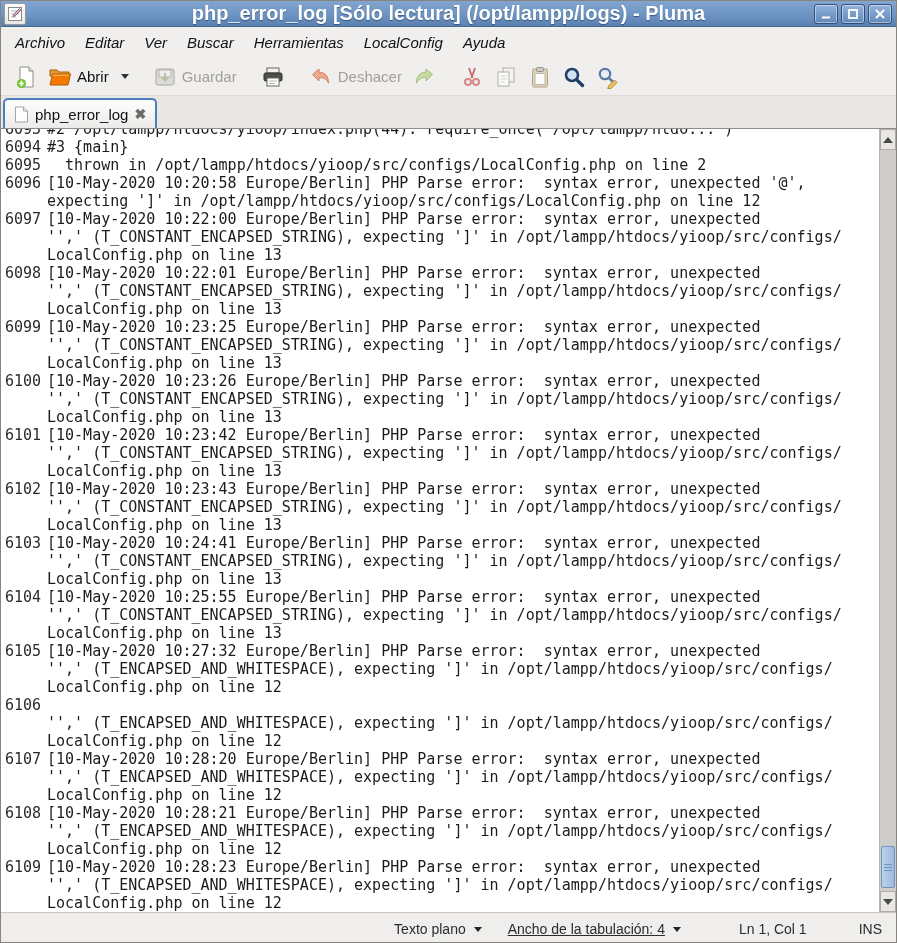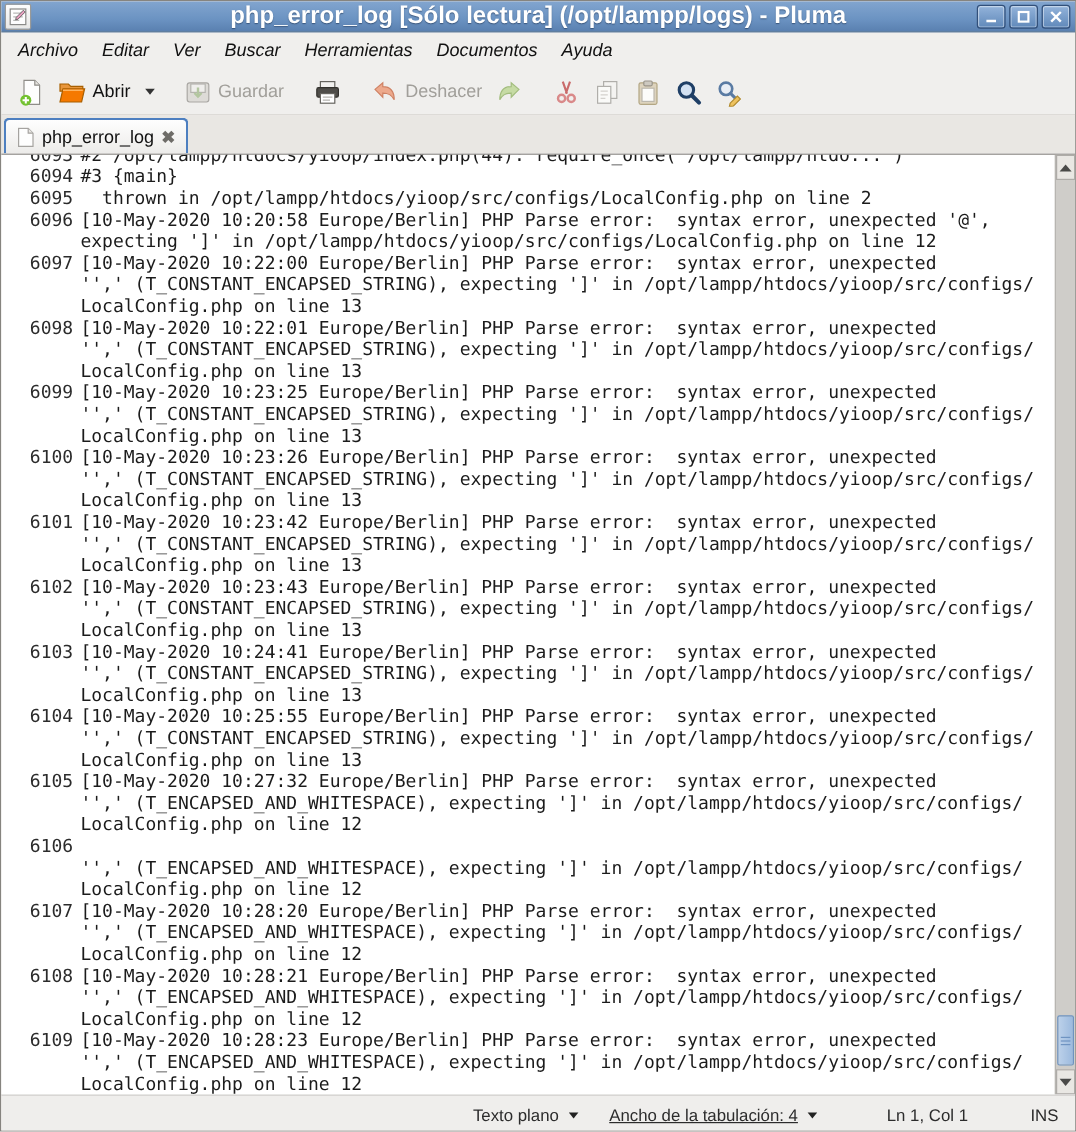--- a/index.html
+++ b/index.html
@@ -56,21 +56,21 @@
   
   .editor{
     position:relative;height:784px;background:#ffffff;
     border-top:1px solid #8f8d89;overflow:hidden;
   }
   .text-scroll{
     position:absolute;left:0;top:0;right:17px;bottom:0;overflow:hidden;
   }
   .text-inner{margin-top:-9px;}
   .row{display:flex;height:18px;line-height:18px;
-    font-family:"DejaVu Sans Mono",monospace;font-size:15px;padding-left:20px;}
+    font-family:"DejaVu Sans Mono",monospace;font-size:15px;}
   .ln{width:40px;flex:0 0 40px;text-align:right;color:#2b2b2b;white-space:pre;}
   .code{margin-left:6px;white-space:pre;color:#1b1b1b;}
   
   .vscrollbar{position:absolute;top:0;right:0;bottom:0;width:17px;
     background:#cfcdc9;border-left:1px solid #b7b5b1;}
   .sb-btn{position:absolute;left:0;right:0;height:21px;background:#e9e7e3;
     border:1px solid #aeaca8;display:flex;align-items:center;justify-content:center;}
   .sb-btn.up{top:0;}
   .sb-btn.down{bottom:0;}
   .tri-up{width:0;height:0;border-left:5px solid transparent;border-right:5px solid transparent;
@@ -126,21 +126,21 @@
       </div>
     </div>
   </div>
 
   <div class="menubar">
       <span class="menu-item">Archivo</span>
       <span class="menu-item">Editar</span>
       <span class="menu-item">Ver</span>
       <span class="menu-item">Buscar</span>
       <span class="menu-item">Herramientas</span>
-      <span class="menu-item">Documentos</span>
+      <span class="menu-item">LocalConfig</span>
       <span class="menu-item">Ayuda</span>
     </div>
 
   <div class="toolbar">
     <div class="tbtn">
       <svg class="ticon" viewBox="0 0 24 24">
         <path d="M6 2 h9 l4 4 v16 H6 Z" fill="#fefefe" stroke="#8f8d89"></path>
         <path d="M15 2 v4 h4" fill="#e9e7e3" stroke="#8f8d89"></path>
         <circle cx="7.5" cy="18.5" r="4.6" fill="#73c230" stroke="#4f921"></circle>
         <path d="M7.5 15.8 v5.4 M4.8 18.5 h5.4" stroke="#ffffff" stroke-width="1.7"></path>

